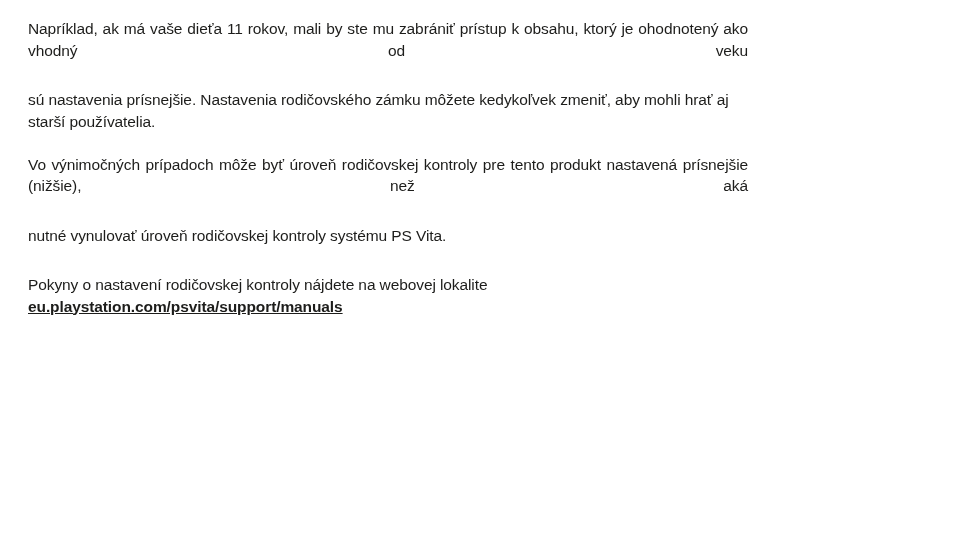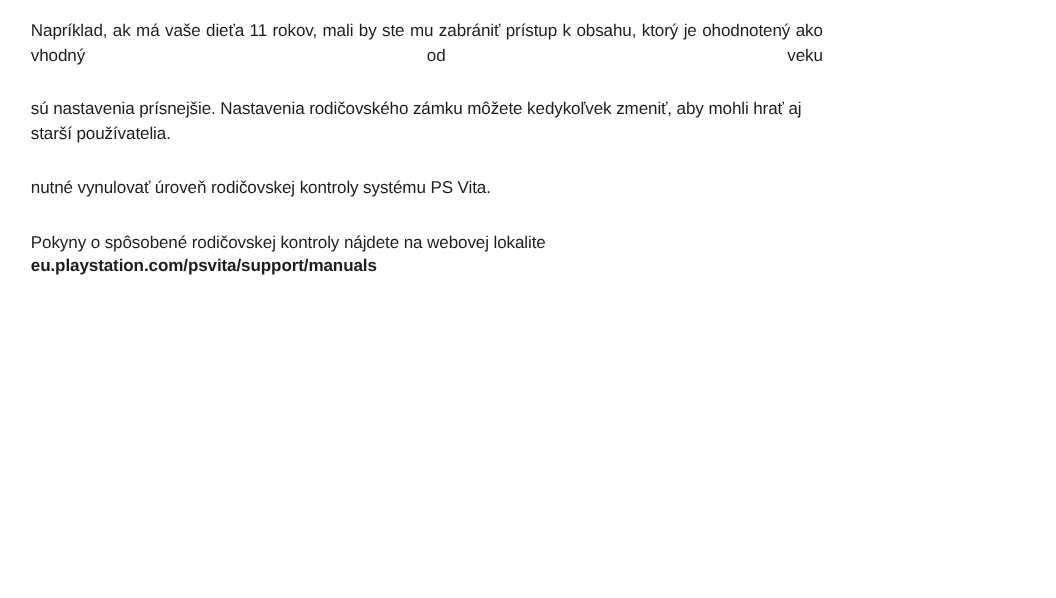--- a/index.html
+++ b/index.html
@@ -31,33 +31,35 @@
     text-align-last: justify;
     white-space: normal;
   }
   .line-last {
     text-align: left;
     text-align-last: left;
     margin-top: 28px;
   }
   .bold {
     font-weight: bold;
+    text-decoration: underline;
   }
 </style>
 </head>
 <body>
 
 <div class="page">
 
   <div class="paragraph">
     <div class="line">Napríklad, ak má vaše dieťa 11 rokov, mali by ste mu zabrániť prístup k obsahu, ktorý je ohodnotený ako vhodný od veku</div>
     <div class="line line-last">sú nastavenia prísnejšie. Nastavenia rodičovského zámku môžete kedykoľvek zmeniť, aby mohli hrať aj starší používatelia.</div>
   </div>
 
   <div class="paragraph">
+    <div class="line">Vo výnimočných prípadoch môže byť úroveň rodičovskej kontroly pre tento produkt nastavená prísnejšie (nižšie), než aká</div>
     <div class="line line-last">nutné vynulovať úroveň rodičovskej kontroly systému PS Vita.</div>
   </div>
 
   <div class="paragraph">
-    <div class="line line-last"><span>Pokyny o spôsobené rodičovskej kontroly nájdete na webovej lokalite </span><span class="bold">eu.playstation.com/psvita/support/manuals</span></div>
+    <div class="line line-last"><span>Pokyny o nastavení rodičovskej kontroly nájdete na webovej lokalite </span><span class="bold">eu.playstation.com/psvita/support/manuals</span></div>
   </div>
 
 </div>
 
 </body></html>

